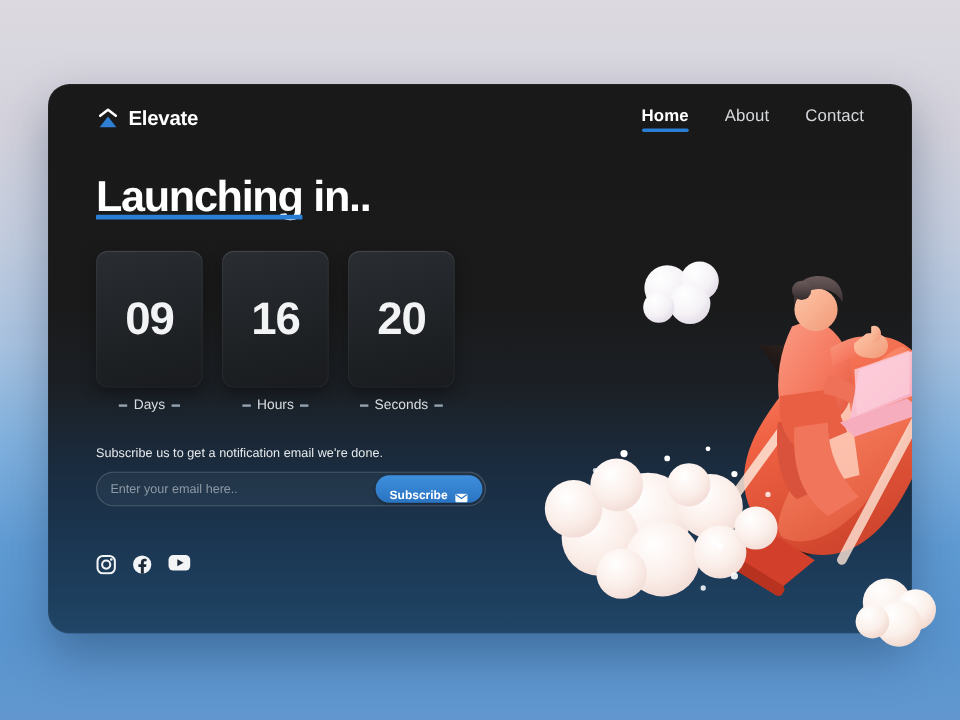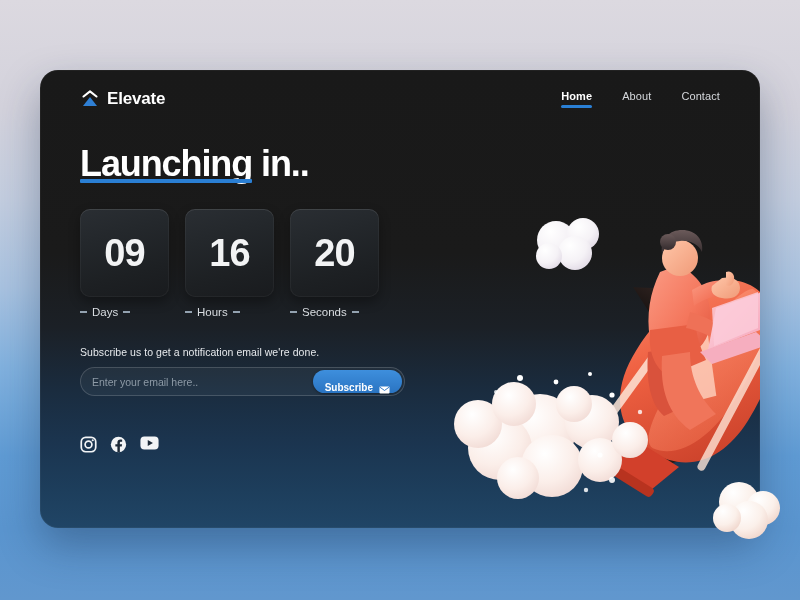--- a/index.html
+++ b/index.html
@@ -44,21 +44,21 @@
     display:flex; align-items:center; justify-content:space-between;
     padding:16px 40px; z-index:6;
   }
   .brand{ display:flex; align-items:center; gap:7px; }
   .brand-mark{ width:20px; height:20px; position:relative; display:block; }
   .brand-name{
     color:#fff; font-size:17px; font-weight:bold; letter-spacing:-.2px;
   }
   .main-nav{ display:flex; align-items:center; gap:30px; }
   .nav-link{
-    color:#d5d8dc; font-size:11px; position:relative; padding-bottom:6px;
+    color:#d5d8dc; font-size:14px; position:relative; padding-bottom:6px;
     letter-spacing:.1px; white-space:nowrap;
   }
   .nav-link.is-active{ color:#ffffff; font-weight:bold; }
   .nav-underline{
     position:absolute; left:0; right:0; bottom:0; height:3px;
     background:#2a7fd4; border-radius:2px;
   }
 
   
   .hero-body{ position:absolute; left:40px; top:76px; z-index:5; }
@@ -72,33 +72,33 @@
   .headline .accent{ position:relative; display:inline-block; }
   .headline .accent::after{
     content:""; position:absolute; left:0; right:0; bottom:-1px; height:4px;
     background:#2a7fd4; border-radius:1px;
   }
 
   
   .countdown{ display:flex; gap:16px; margin-top:27px; }
   .count-unit{ width:89px; }
   .count-box{
-    height:88px; border-radius:10px;
+    height:114px; border-radius:10px;
     background: linear-gradient(165deg,#2a2e33 0%, #24282c 30%, #1d2023 70%, #191b1e 100%);
     box-shadow: inset 0 1px 0 rgba(255,255,255,.07),
                 inset 0 0 0 1px rgba(255,255,255,.045),
                 0 5px 12px rgba(0,0,0,.32);
     display:flex; align-items:center; justify-content:center;
   }
   .count-value{
     color:#f2f3f4; font-size:38px; font-weight:bold; letter-spacing:-1px;
     line-height:1;
   }
   .count-label-row{
-    display:flex; align-items:center; justify-content:flex-start; gap:5px;
+    display:flex; align-items:center; justify-content:center; gap:5px;
     margin-top:9px;
   }
   .dash{ width:7px; height:1.5px; background:#93a2b0; display:block; }
   .count-label{ color:#d9dde1; font-size:11.5px; }
 
   
   .subscribe-note{
     color:#e6e9ec; font-size:10.5px; margin-top:28px; letter-spacing:.05px;
   }
   .subscribe-form{

